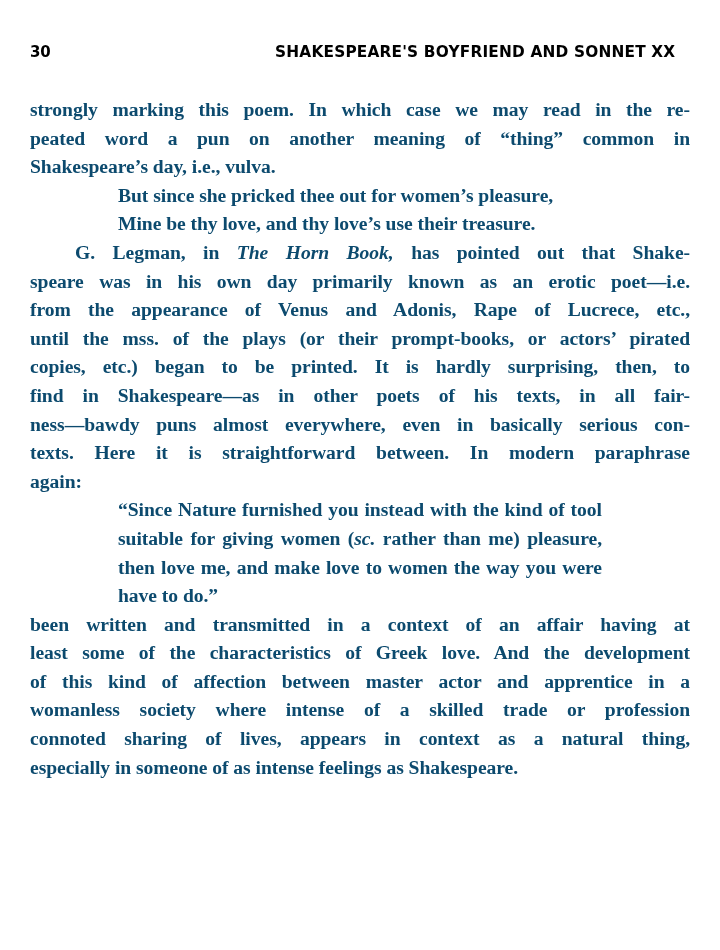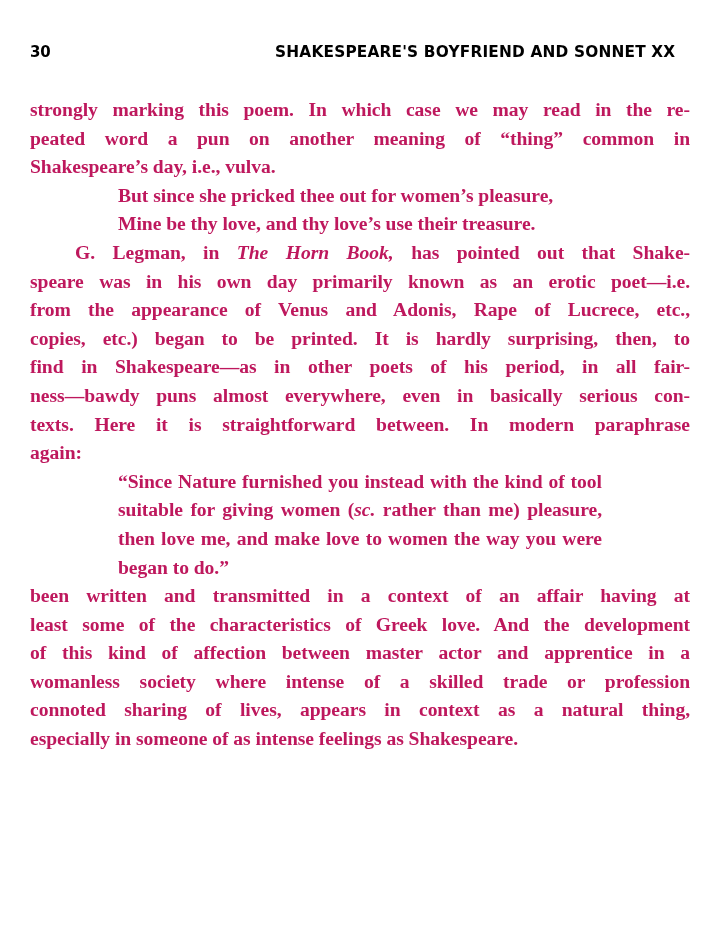--- a/index.html
+++ b/index.html
@@ -62,21 +62,21 @@
     position: absolute;
     left: 30px;
     top: 96px;
     width: 660px;
   }
 
   p.para, p.verse-line, p.quote-line {
     margin: 0;
     font-size: 19.6px;
     line-height: 28.6px;
-    color: #be185d;
+    color: #0c4a6e;
     font-weight: 600;
     letter-spacing: -0.05px;
   }
 
   
   p.para {
     text-align: justify;
     text-align-last: justify;
     white-space: pre;
   }
@@ -133,32 +133,33 @@
 
     <div>
       <p class="verse-line">But since she pricked thee out for women’s pleasure,</p>
       <p class="verse-line">Mine be thy love, and thy love’s use their treasure.</p>
     </div>
 
     <div>
       <p class="para indent"><span>G. Legman, in </span><span class="it">The Horn Book,</span><span> has pointed out that Shake-</span></p>
       <p class="para">speare was in his own day primarily known as an erotic poet—i.e.</p>
       <p class="para">from the appearance of Venus and Adonis, Rape of Lucrece, etc.,</p>
+      <p class="para">until the mss. of the plays (or their prompt-books, or actors’ pirated</p>
       <p class="para">copies, etc.) began to be printed. It is hardly surprising, then, to</p>
-      <p class="para">find in Shakespeare—as in other poets of his period, in all fair-</p>
+      <p class="para">find in Shakespeare—as in other poets of his texts, in all fair-</p>
       <p class="para">ness—bawdy puns almost everywhere, even in basically serious con-</p>
       <p class="para">texts. Here it is straightforward between. In modern paraphrase</p>
       <p class="para lastline">again:</p>
     </div>
 
     <div>
       <p class="quote-line">“Since Nature furnished you instead with the kind of tool</p>
       <p class="quote-line"><span>suitable for giving women (</span><span class="it">sc.</span><span> rather than me) pleasure,</span></p>
       <p class="quote-line">then love me, and make love to women the way you were</p>
-      <p class="quote-line lastline">began to do.”</p>
+      <p class="quote-line lastline">have to do.”</p>
     </div>
 
     <div>
       <p class="para">been written and transmitted in a context of an affair having at</p>
       <p class="para">least some of the characteristics of Greek love. And the development</p>
       <p class="para">of this kind of affection between master actor and apprentice in a</p>
       <p class="para">womanless society where intense of a skilled trade or profession</p>
       <p class="para">connoted sharing of lives, appears in context as a natural thing,</p>
       <p class="para lastline">especially in someone of as intense feelings as Shakespeare.</p>
     </div>

